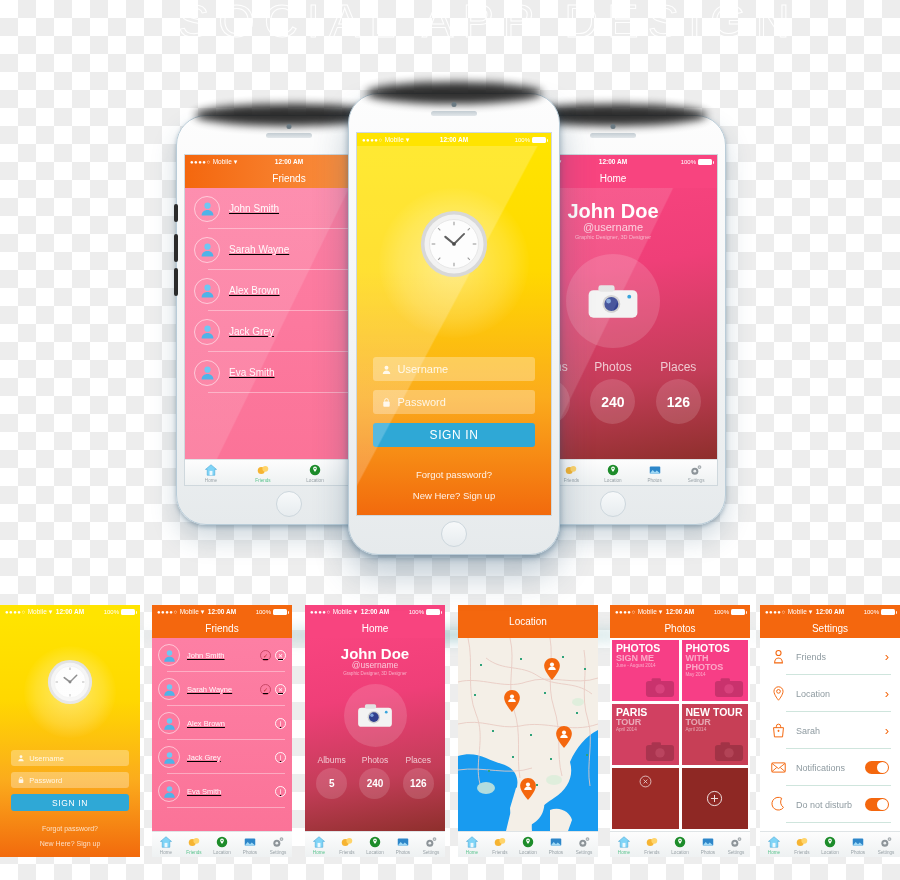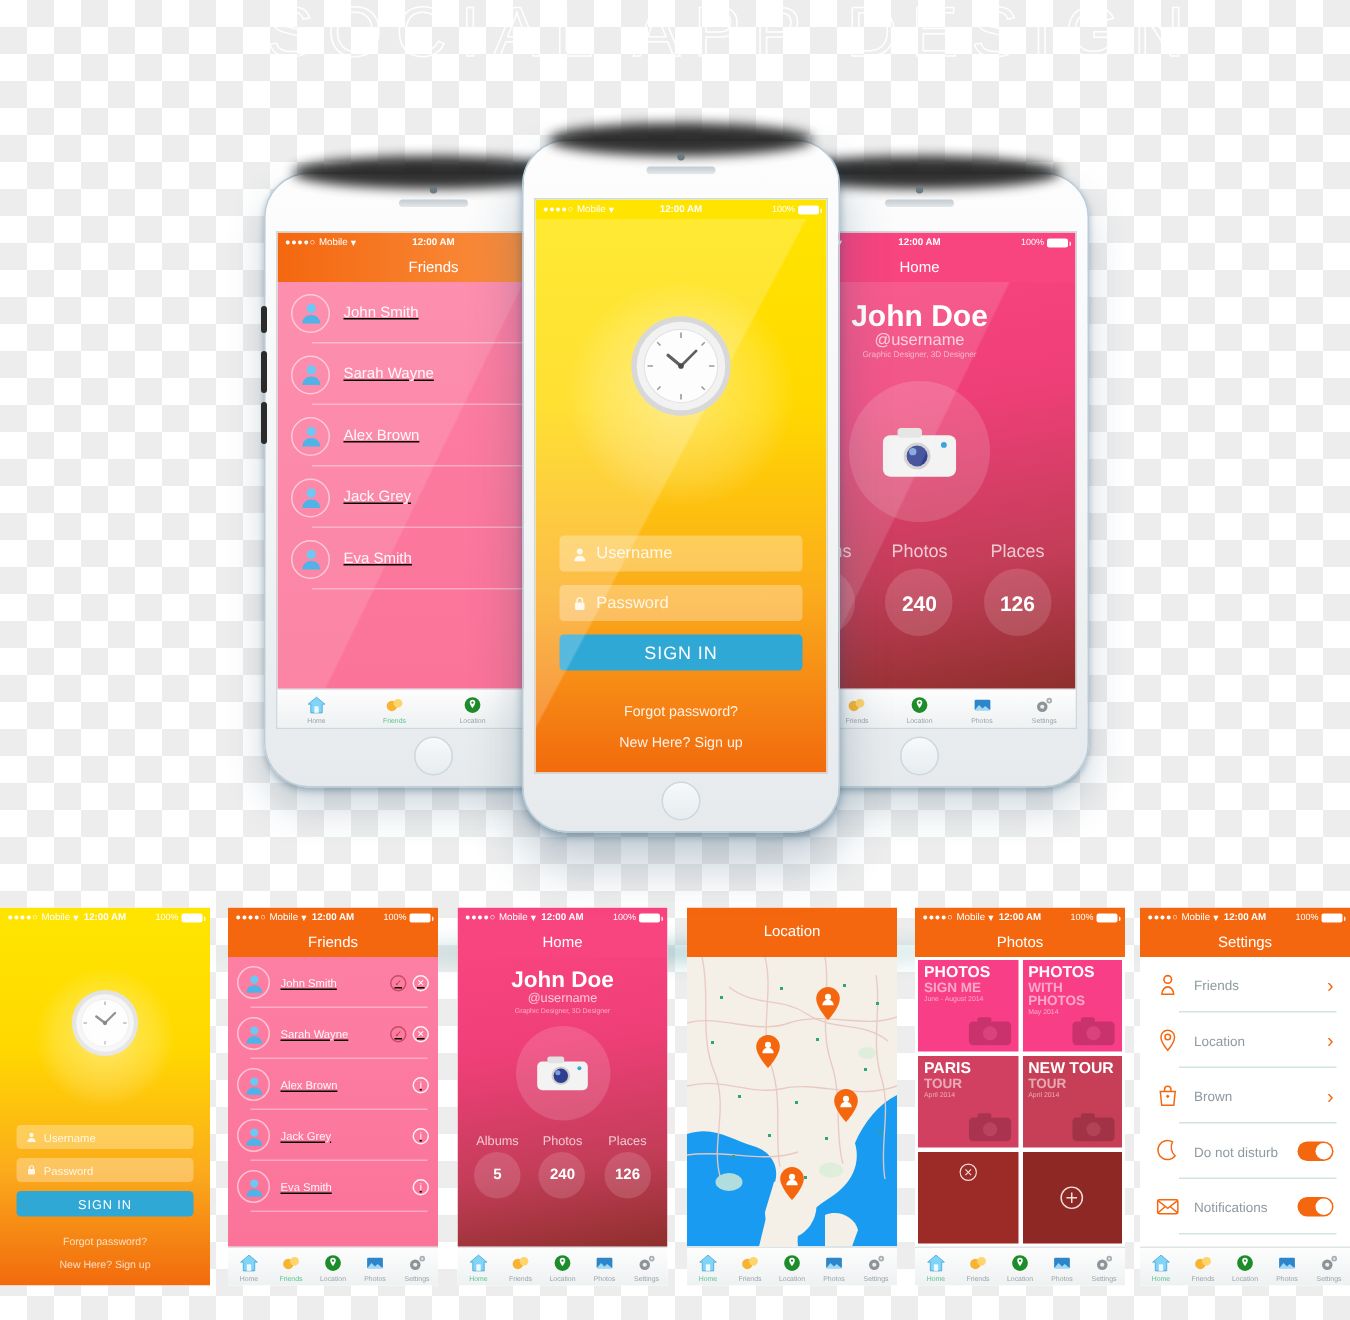--- a/index.html
+++ b/index.html
@@ -1008,47 +1008,47 @@
           <span class="chev" style="font-size:13px;margin-right:5px;">›</span>
           <div class="set-div"></div>
         </div>
 
         <div class="set-row" style="height:37px;">
           <svg width="17" height="17" viewBox="0 0 24 24" style="margin:0 9px 0 4px;">
               <path d="M5 8h14l-1.3 13H6.3z" fill="none" stroke="#f4670e" stroke-width="1.4"></path>
               <path d="M9 8V6a3 3 0 0 1 6 0v2" fill="none" stroke="#f4670e" stroke-width="1.4"></path>
               <path d="M10.5 12.5h3M12 11v3" stroke="#f4670e" stroke-width="1.3"></path>
             </svg>
-          <span class="set-label" style="font-size:9px;">Brown</span>
+          <span class="set-label" style="font-size:9px;">Sarah</span>
           <span class="chev" style="font-size:13px;margin-right:5px;">›</span>
+          <div class="set-div"></div>
+        </div>
+
+        <div class="set-row" style="height:37px;">
+          <svg width="17" height="17" viewBox="0 0 24 24" style="margin:0 9px 0 4px;">
+              <rect x="2.5" y="5.5" width="19" height="13" rx="1.5" fill="none" stroke="#f4670e" stroke-width="1.4"></rect>
+              <path d="M2.5 6l9.5 7.5L21.5 6M2.5 18l7-6M21.5 18l-7-6" fill="none" stroke="#f4670e" stroke-width="1.3"></path>
+            </svg>
+          <span class="set-label" style="font-size:9px;">Notifications</span>
+          <span class="toggle" style="width:24px;height:13px;margin-right:5px;">
+              <span class="knob" style="width:11px;height:11px;"></span>
+            </span>
           <div class="set-div"></div>
         </div>
 
         <div class="set-row" style="height:37px;">
           <svg width="17" height="17" viewBox="0 0 24 24" style="margin:0 9px 0 4px;">
               <path d="M16.5 3.2A9 9 0 1 0 19 16.2 10.5 10.5 0 0 1 16.5 3.2z" fill="none" stroke="#f4670e" stroke-width="1.4"></path>
             </svg>
           <span class="set-label" style="font-size:9px;">Do not disturb</span>
           <span class="toggle" style="width:24px;height:13px;margin-right:5px;">
               <span class="knob" style="width:11px;height:11px;"></span>
             </span>
           <div class="set-div"></div>
         </div>
-
-        <div class="set-row" style="height:37px;">
-          <svg width="17" height="17" viewBox="0 0 24 24" style="margin:0 9px 0 4px;">
-              <rect x="2.5" y="5.5" width="19" height="13" rx="1.5" fill="none" stroke="#f4670e" stroke-width="1.4"></rect>
-              <path d="M2.5 6l9.5 7.5L21.5 6M2.5 18l7-6M21.5 18l-7-6" fill="none" stroke="#f4670e" stroke-width="1.3"></path>
-            </svg>
-          <span class="set-label" style="font-size:9px;">Notifications</span>
-          <span class="toggle" style="width:24px;height:13px;margin-right:5px;">
-              <span class="knob" style="width:11px;height:11px;"></span>
-            </span>
-          <div class="set-div"></div>
-        </div>
       </div>
       <div class="tabbar">
         <div class="tabitem active">
           <svg class="ticon" viewBox="0 0 24 24">
               <path d="M12 3 2.5 11h3V21h13V11h3z" fill="#7fd4f7" stroke="#4aa8d8" stroke-width="1"></path>
               <rect x="9.5" y="13.5" width="5" height="7.5" fill="#fff" opacity=".85"></rect>
             </svg>
           <span class="tlabel">Home</span>
         </div>
         <div class="tabitem">

